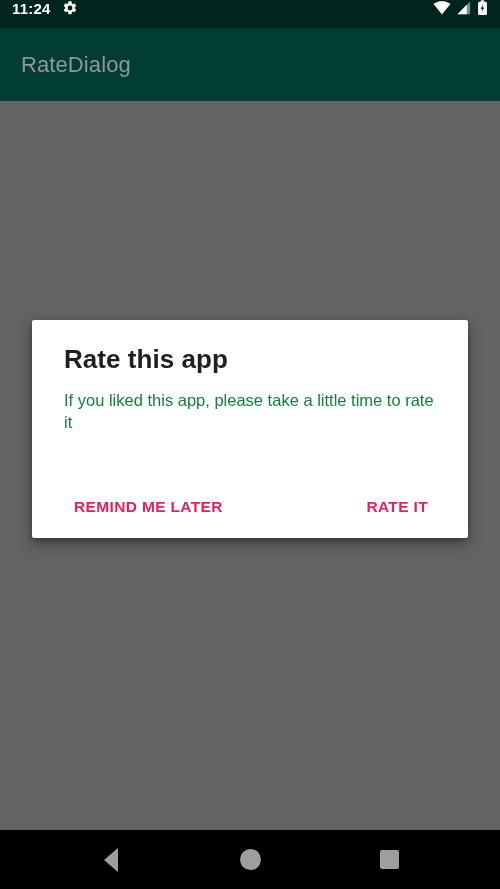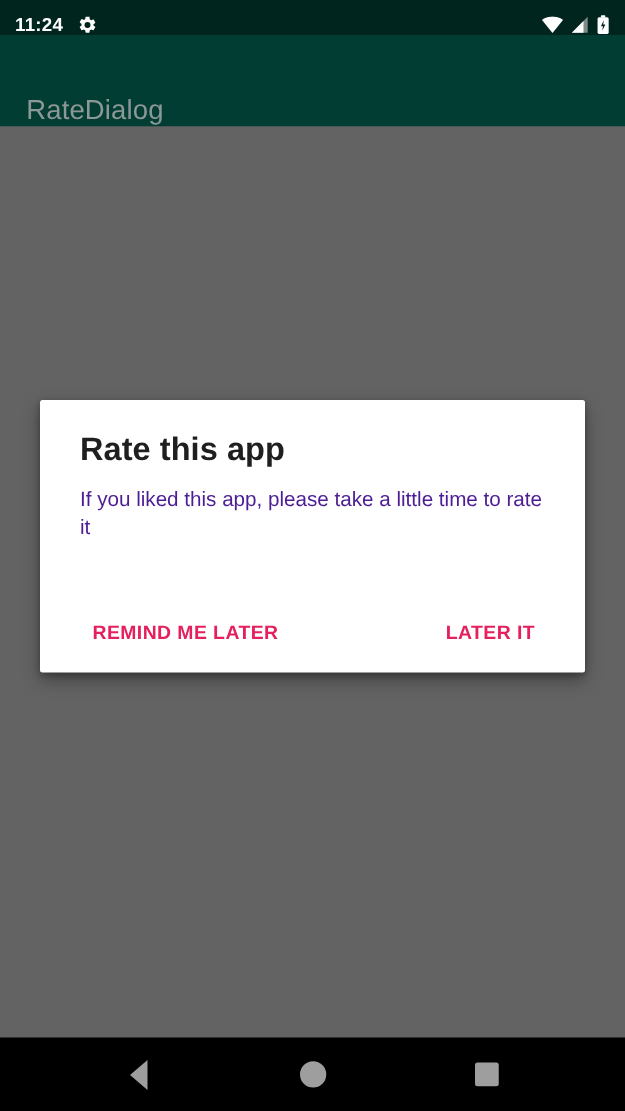--- a/index.html
+++ b/index.html
@@ -18,21 +18,21 @@
   }
 
   
   .status-bar {
     position: absolute;
     top: 0; left: 0;
     width: 500px;
     height: 28px;
     background: #00241e;
     display: flex;
-    align-items: flex-end;
+    align-items: flex-start;
     justify-content: space-between;
     padding: 0 12px;
     box-sizing: border-box;
     z-index: 40;
   }
   .status-left {
     display: flex;
     align-items: center;
     gap: 11px;
   }
@@ -53,21 +53,21 @@
   }
 
   
   .app-bar {
     position: absolute;
     top: 28px; left: 0;
     width: 500px;
     height: 73px;
     background: #013d33;
     display: flex;
-    align-items: flex-end;
+    align-items: center;
     z-index: 30;
   }
   .app-bar-title {
     color: #8c9896;
     font-size: 22px;
     font-weight: normal;
     padding-left: 21px;
     letter-spacing: 0.1px;
   }
 
@@ -98,21 +98,21 @@
     font-size: 26px;
     font-weight: bold;
     color: #1f1f1f;
     padding: 0 32px;
     margin: 0 0 14px 0;
     letter-spacing: 0.05px;
     line-height: 1.2;
   }
   .dialog-message {
     font-size: 16.5px;
-    color: #4c1d95;
+    color: #15803d;
     padding: 0 32px;
     margin: 0;
     line-height: 1.35;
     max-width: 382px;
   }
   .dialog-actions {
     display: flex;
     align-items: center;
     justify-content: flex-end;
     padding: 0 20px 0 24px;
@@ -218,21 +218,21 @@
     <span class="app-bar-title">RateDialog</span>
   </div>
 
   <div class="scrim"></div>
 
   <div class="dialog">
     <h2 class="dialog-title">Rate this app</h2>
     <p class="dialog-message">If you liked this app, please take a little time to rate it</p>
     <div class="dialog-actions">
       <button class="dialog-btn btn-remind">REMIND ME LATER</button>
-      <button class="dialog-btn btn-rate">LATER IT</button>
+      <button class="dialog-btn btn-rate">RATE IT</button>
     </div>
   </div>
 
   <div class="nav-bar">
     <div class="nav-btn nav-back">
       <span class="tri-back"></span>
     </div>
     <div class="nav-btn nav-home">
       <span class="circle-home"></span>
     </div>

